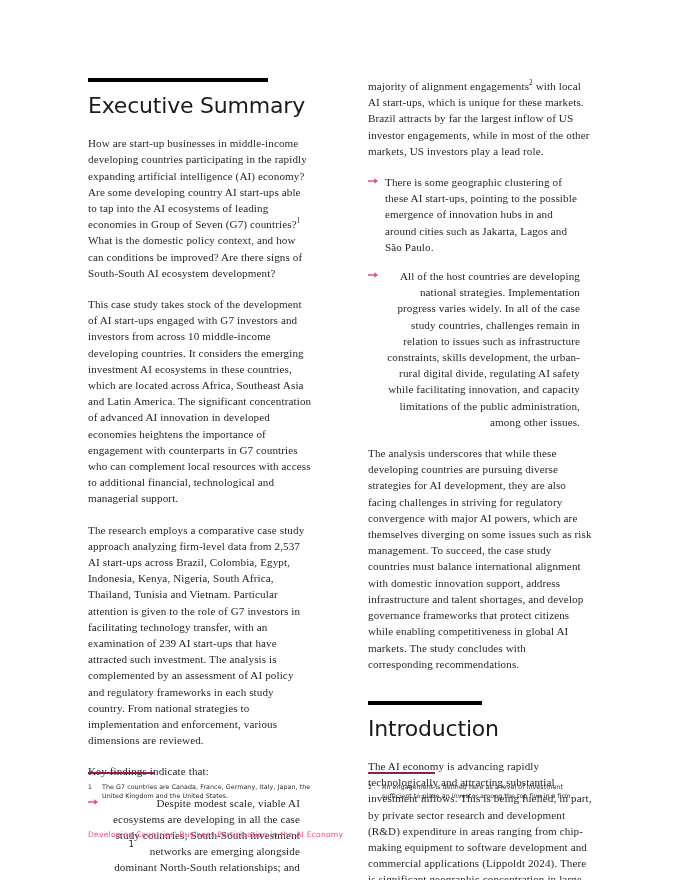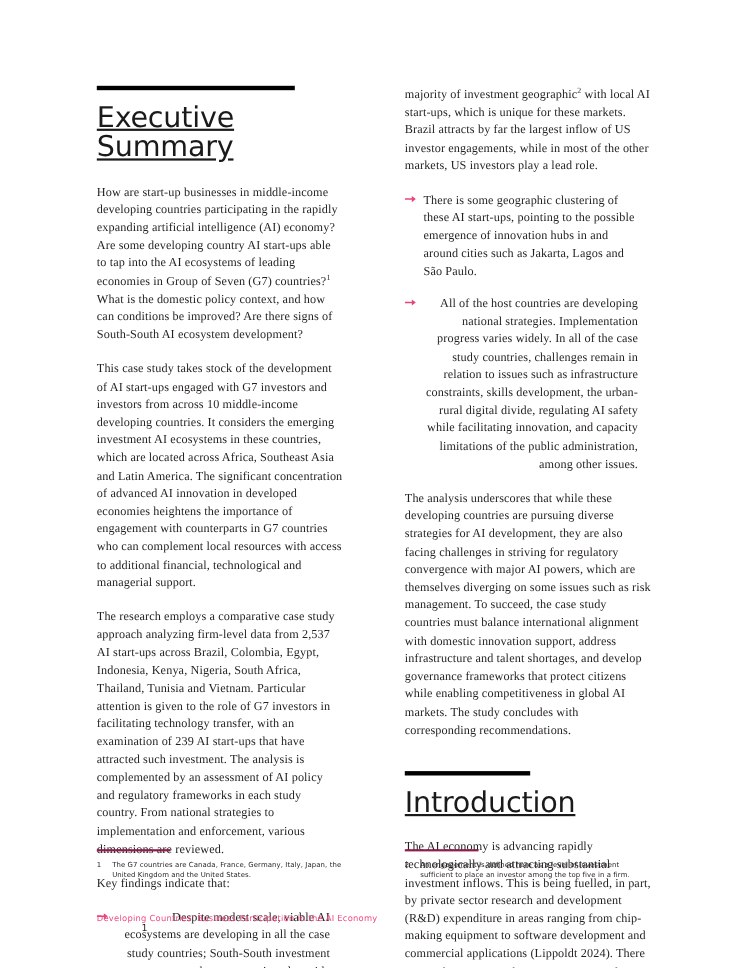--- a/index.html
+++ b/index.html
@@ -38,26 +38,25 @@
   .sec-rule {
     width: 180px;
     height: 4px;
     background: #000000;
     margin: 0 0 12px 0;
   }
   .sec-rule.short { width: 114px; }
   h1.sec-title {
     font-family: "DejaVu Sans", "Liberation Sans", sans-serif;
     font-weight: 400;
-    font-size: 26px;
+    font-size: 22px;
     line-height: 1.05;
     letter-spacing: -0.2px;
     margin: 0 0 18px 0;
     color: #1a1a1a;
-    text-decoration: underline;
   }
 
   
   p.body {
     font-size: 11.1px;
     line-height: 16.2px;
     margin: 0 0 15px 0;
     text-align: left;
     color: #231f20;
     letter-spacing: 0.01em;
@@ -186,21 +185,21 @@
           </span>
           <span>Despite modest scale, viable AI ecosystems are developing in all the case study countries; South-South investment networks are emerging alongside dominant North-South relationships; and policy and regulatory development is broadly supportive.</span>
         </li>
 
       </ul>
 
     </div>
 
     <div class="col right">
 
-      <p class="body"><span>majority of investment geographic</span><sup class="fn">2</sup><span> with local AI start-ups, which is unique for these markets. Brazil attracts by far the largest inflow of US investor engagements, while in most of the other markets, US investors play a lead role.</span></p>
+      <p class="body"><span>majority of alignment engagements</span><sup class="fn">2</sup><span> with local AI start-ups, which is unique for these markets. Brazil attracts by far the largest inflow of US investor engagements, while in most of the other markets, US investors play a lead role.</span></p>
 
       <ul class="bullets">
         <li>
           <span class="arrow">
             <svg width="12" height="12" viewBox="0 0 12 12" aria-hidden="true">
               <path d="M0 6 H8" stroke="#e5447f" stroke-width="1.4" fill="none"></path>
               <path d="M6.4 3.2 L10 6 L6.4 8.8 Z" fill="#e5447f"></path>
             </svg>
           </span>
           <span>There is some geographic clustering of these AI start-ups, pointing to the possible emergence of innovation hubs in and around cities such as Jakarta, Lagos and São Paulo.</span>

